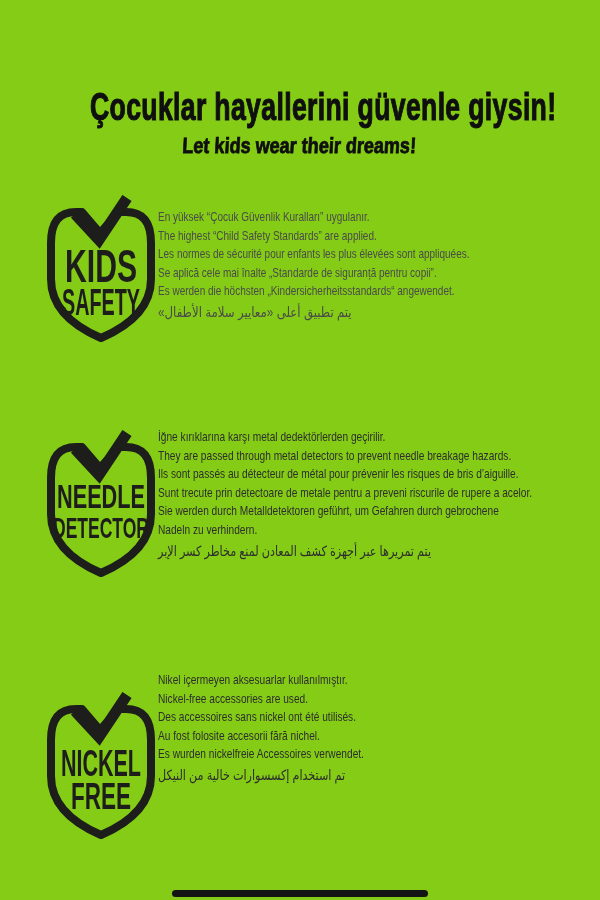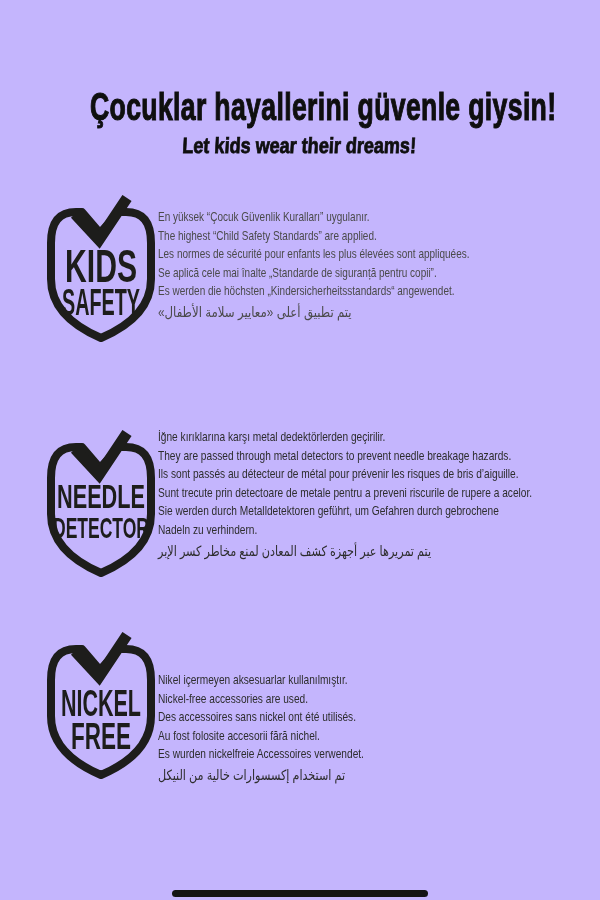--- a/index.html
+++ b/index.html
@@ -1,18 +1,18 @@
 <!DOCTYPE html>
 <html><head>
 <meta charset="utf-8">
 <style>
   html,body { margin:0; padding:0; background:#ffffff; }
   .page {
     position:relative; width:600px; height:900px; margin:0 auto;
-    background:#c4b5fd; overflow:hidden;
+    background:#84cc16; overflow:hidden;
     font-family:"Liberation Sans","DejaVu Sans",sans-serif;
     color:#1d1d1b;
     text-decoration:underline;
   }
   .title {
     position:absolute; top:86px; left:0; width:600px; text-align:center;
     font-size:38px; font-weight:bold; color:#0f0f0f; white-space:nowrap;
     transform:scaleX(0.70); transform-origin:50% 0;
     -webkit-text-stroke:1.1px #0f0f0f; letter-spacing:0.5px;
   }
@@ -86,21 +86,21 @@
       <div class="tline">They are passed through metal detectors to prevent needle breakage hazards.</div>
       <div class="tline">Ils sont passés au détecteur de métal pour prévenir les risques de bris d’aiguille.</div>
       <div class="tline">Sunt trecute prin detectoare de metale pentru a preveni riscurile de rupere a acelor.</div>
       <div class="tline">Sie werden durch Metalldetektoren geführt, um Gefahren durch gebrochene</div>
       <div class="tline">Nadeln zu verhindern.</div>
       <div class="tline ar" dir="rtl">يتم تمريرها عبر أجهزة كشف المعادن لمنع مخاطر كسر الإبر</div>
     </div>
   </div>
 
   <div>
-    <div class="badge" style="top:632px">
+    <div class="badge" style="top:692px">
       <svg viewBox="0 0 118 148">
         <path d="M 9 48 C 9 27 17 17 34 17 L 40 17 L 58 38 L 77 17 L 84 17 C 101 17 109 27 109 48 L 109 84 C 109 113 87 131 59 143 C 31 131 9 113 9 84 Z" fill="none" stroke="#1d1d1b" stroke-width="8" stroke-linejoin="round"></path>
         <path d="M 33 19 L 57 45 L 85 3" fill="none" stroke="#1d1d1b" stroke-width="11"></path>
         <text x="59" y="84" text-anchor="middle" font-size="37" textLength="80" lengthAdjust="spacingAndGlyphs">NICKEL</text>
         <text x="59" y="117" text-anchor="middle" font-size="37" textLength="60" lengthAdjust="spacingAndGlyphs">FREE</text>
       </svg>
     </div>
     <div class="tblock tb2 s3" style="top:671px">
       <div class="tline">Nikel içermeyen aksesuarlar kullanılmıştır.</div>
       <div class="tline">Nickel-free accessories are used.</div>

